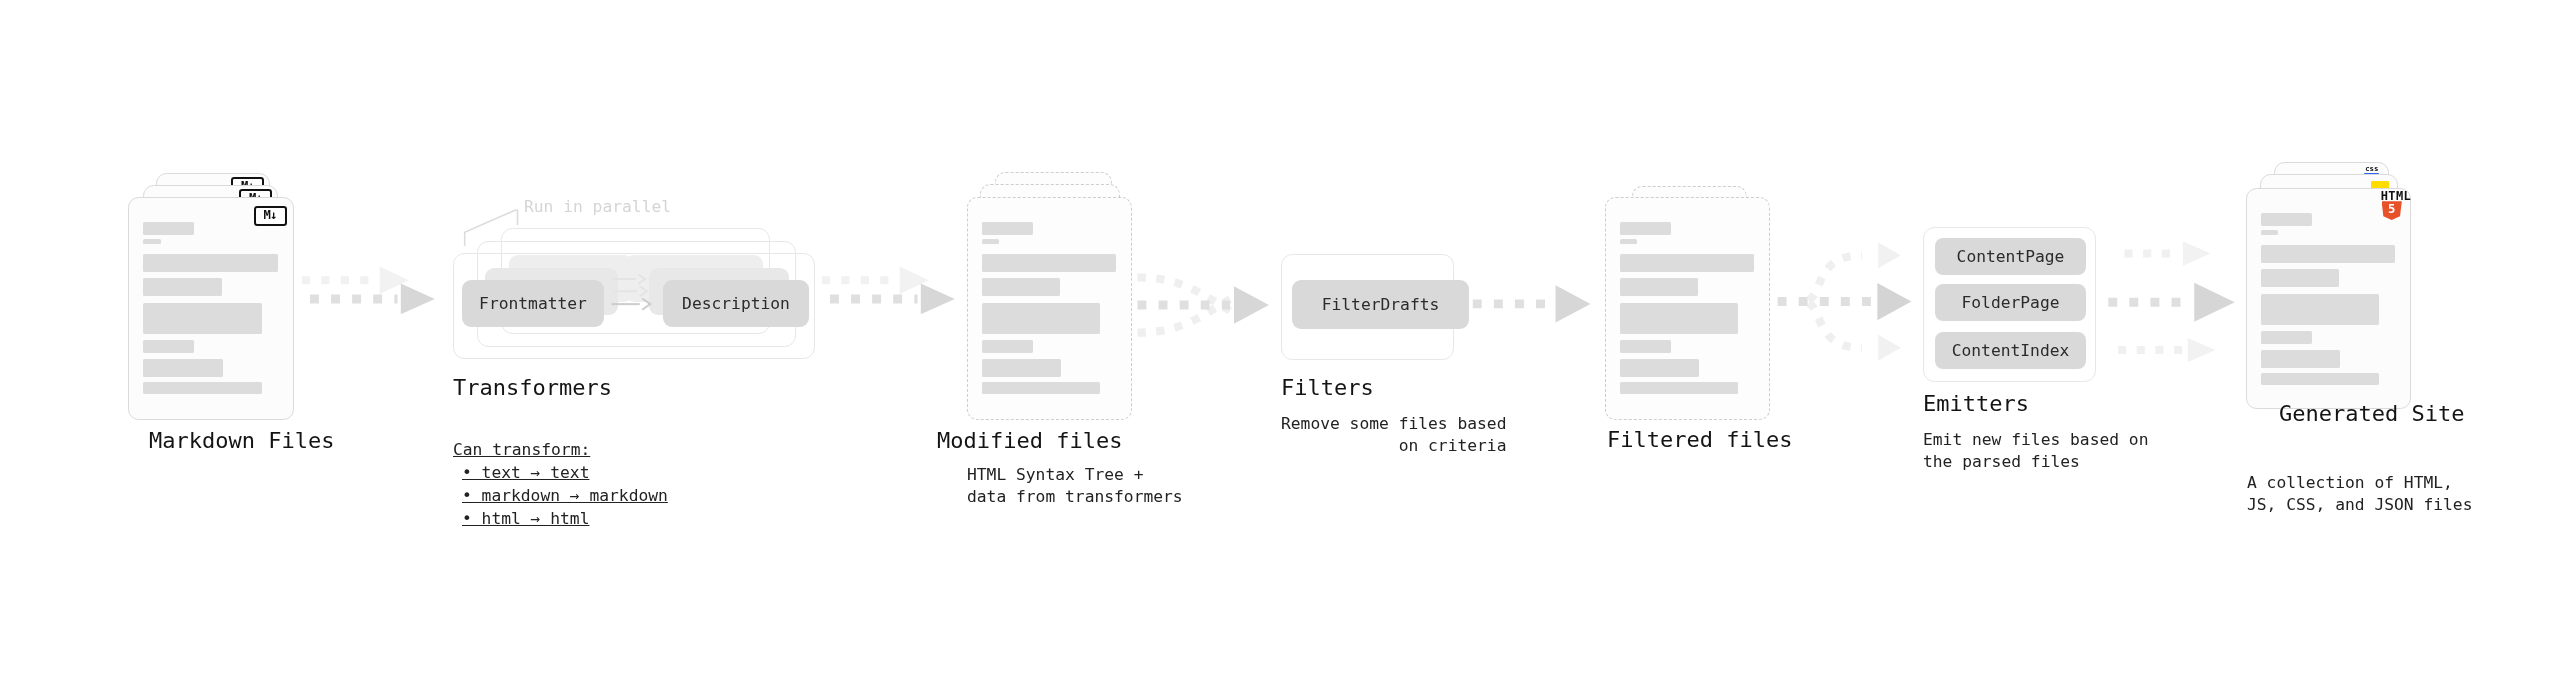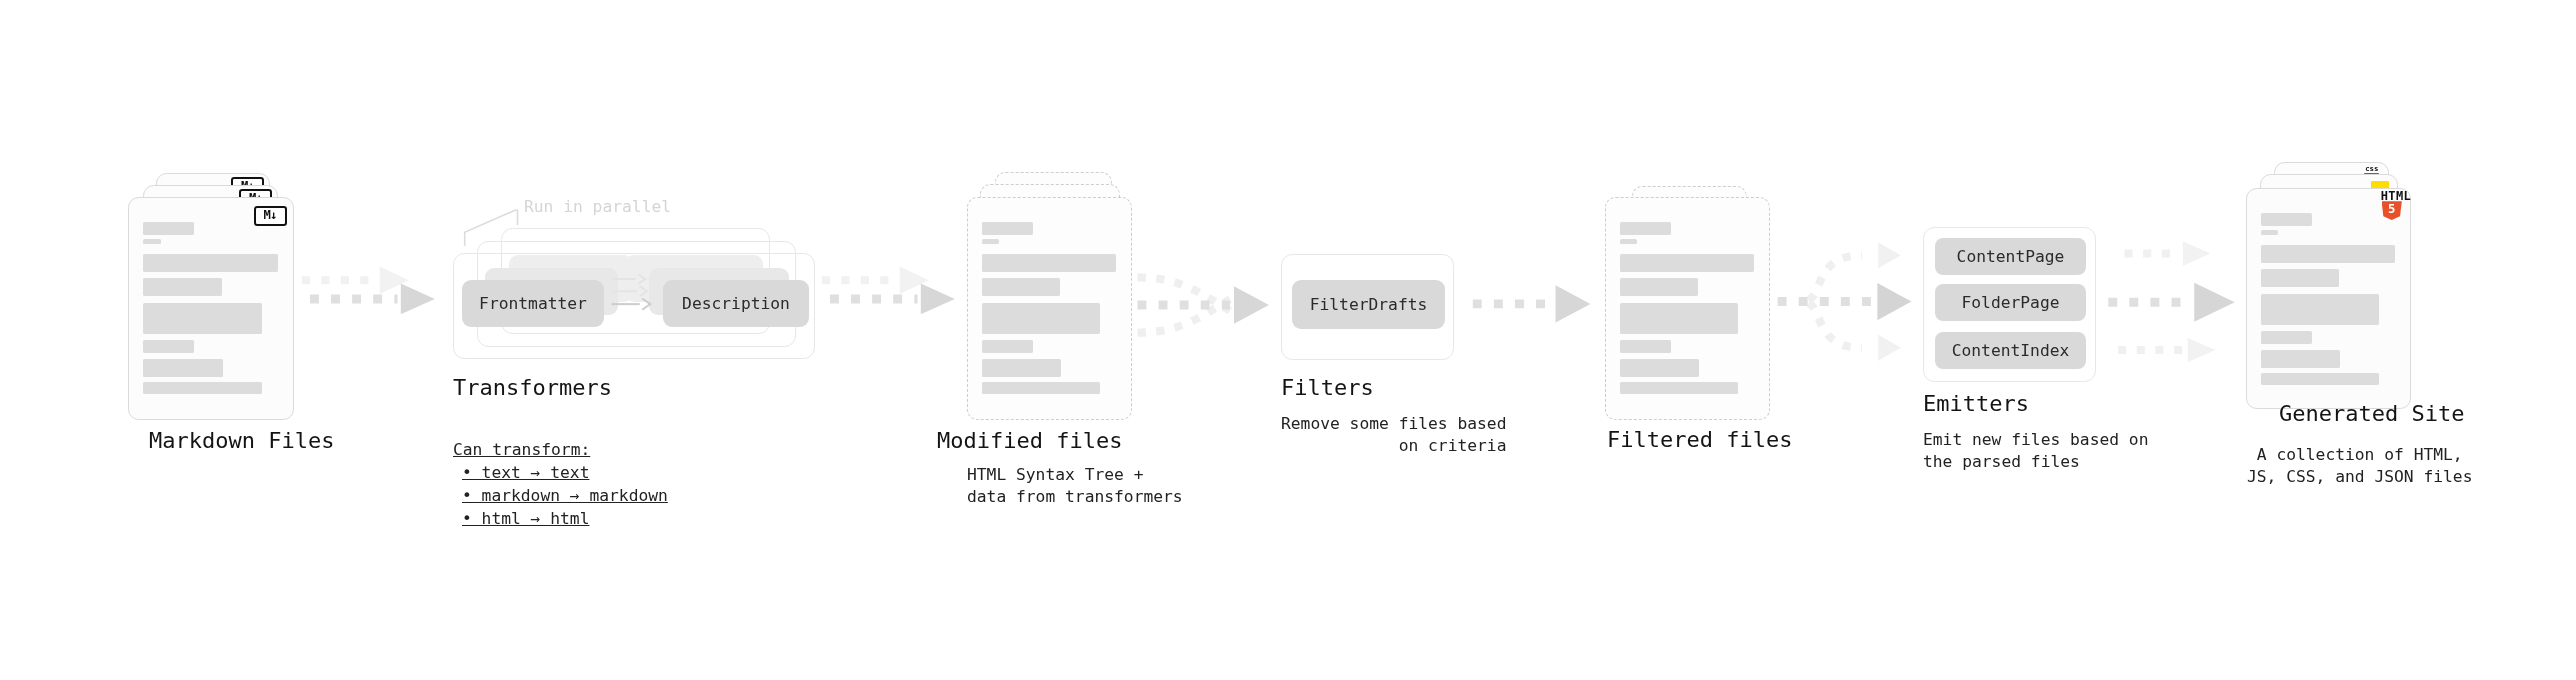--- a/index.html
+++ b/index.html
@@ -141,21 +141,21 @@
 
   <svg width="146" height="98" style="left:1131px;top:256px;" viewBox="0 0 180 120">
     <path d="M8,26 C65,26 88,48 122,67" fill="none" stroke="#efefef" stroke-width="10" stroke-dasharray="10 13"></path>
     <path d="M8,94 C65,94 88,72 122,53" fill="none" stroke="#efefef" stroke-width="10" stroke-dasharray="10 13"></path>
     <line x1="8" y1="60" x2="122" y2="60" stroke="#dfdfdf" stroke-width="11" stroke-dasharray="11 15"></line>
     <polygon points="127,37 170,60 127,83" fill="#d7d7d7"></polygon>
   </svg>
 
   <div>
     <div class="frame solidbg" style="left:1281px;top:254px;width:173px;height:106px;"></div>
-    <div class="chip" style="left:1292px;top:280px;width:153px;height:49px;">FilterDrafts</div>
+    <div class="chip" style="left:1292px;top:280px;width:177px;height:49px;">FilterDrafts</div>
     <div class="h" style="left:1281px;top:375px;">Filters</div>
     <div class="body-txt" style="left:1281px;top:413px;text-align:right;">
       <div>Remove some files based</div>
       <div>on criteria</div>
     </div>
   </div>
 
   <svg width="134" height="69" style="left:1463px;top:269px;" viewBox="0 0 165 85">
     <line x1="12" y1="43" x2="110" y2="43" stroke="#dfdfdf" stroke-width="11" stroke-dasharray="11 15"></line>
     <polygon points="114,20 157,43 114,66" fill="#d7d7d7"></polygon>
@@ -228,20 +228,20 @@
           <div class="bar" style="width: 13%; height: 4.9px; margin-top: 4.9px; background: rgb(220, 220, 220);"></div>
           <div class="bar" style="width: 100%; height: 18px; margin-top: 9.8px; background: rgb(220, 220, 220);"></div>
           <div class="bar" style="width: 58%; height: 18px; margin-top: 5.7px; background: rgb(220, 220, 220);"></div>
           <div class="bar" style="width: 88%; height: 31px; margin-top: 7.3px; background: rgb(220, 220, 220);"></div>
           <div class="bar" style="width: 38%; height: 13px; margin-top: 5.7px; background: rgb(220, 220, 220);"></div>
           <div class="bar" style="width: 59%; height: 18px; margin-top: 5.7px; background: rgb(220, 220, 220);"></div>
           <div class="bar" style="width: 88%; height: 12.2px; margin-top: 5.7px; background: rgb(220, 220, 220);"></div>
         </div>
     </div>
     <div class="h" style="left:2247px;top:401px;margin-left:32px;">Generated Site</div>
-    <div class="body-txt" style="left:2247px;top:444px;text-align:center;">
+    <div class="body-txt" style="left:2247px;top:472px;">
       <div>A collection of HTML,</div>
       <div>JS, CSS, and JSON files</div>
     </div>
   </div>
 
 </div>
 
 
 </body></html>

